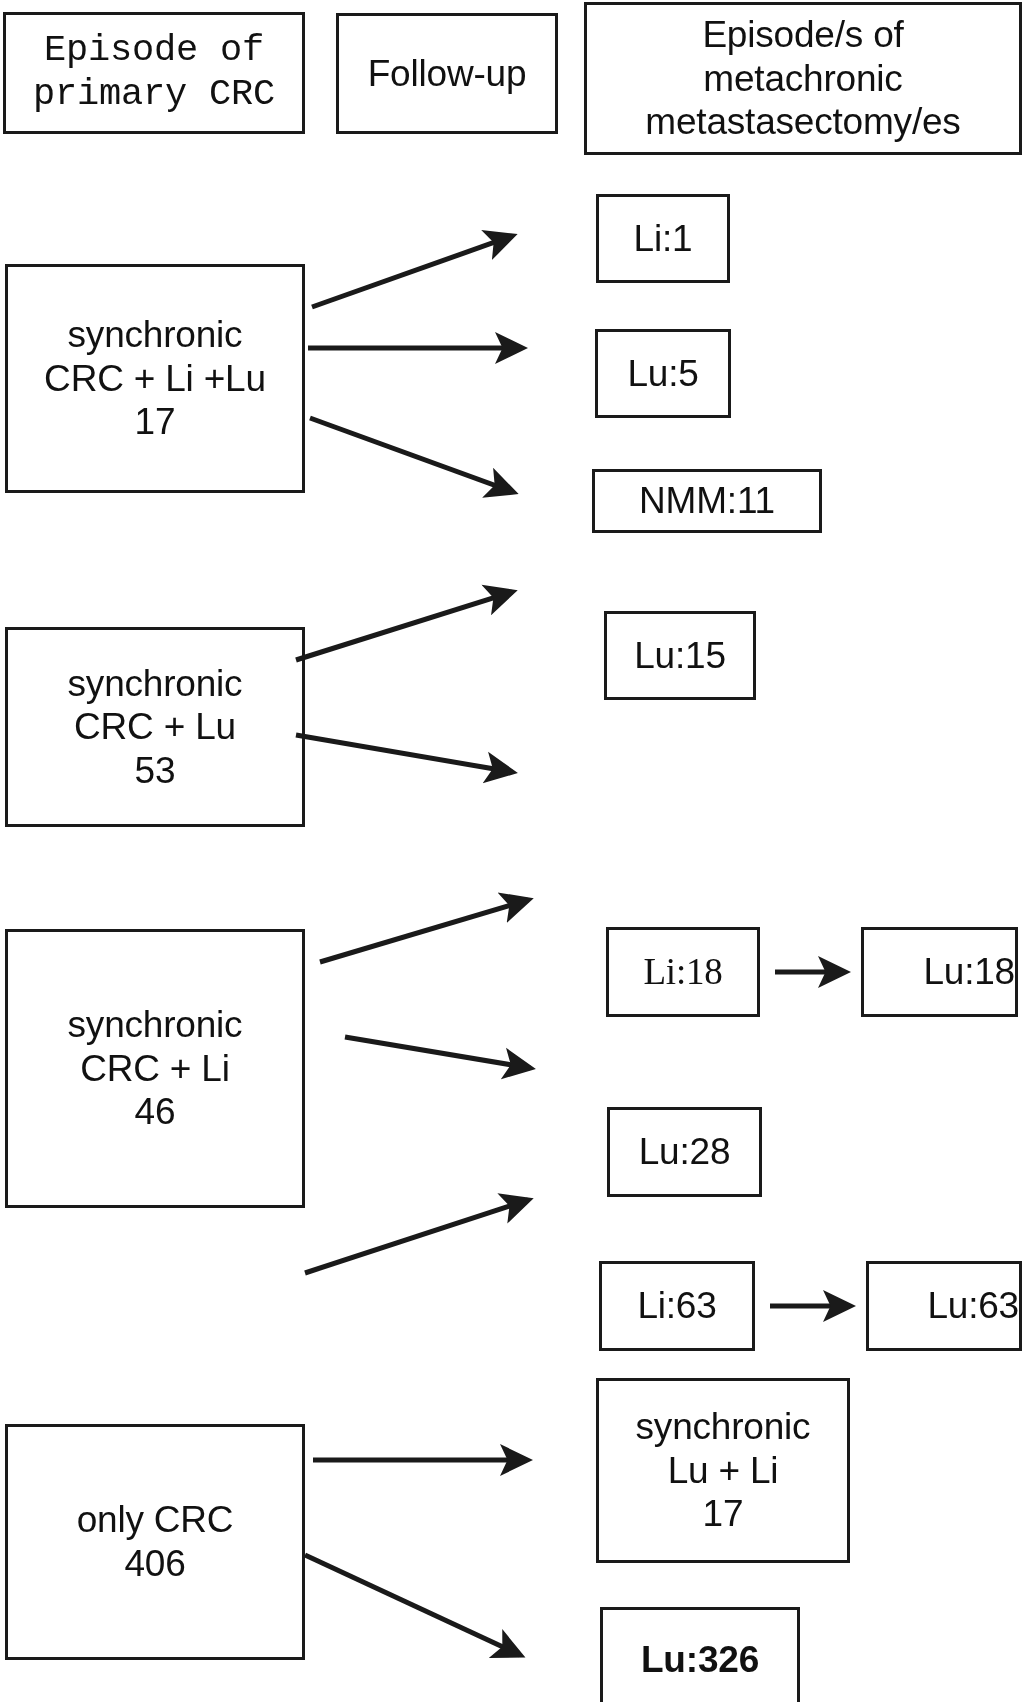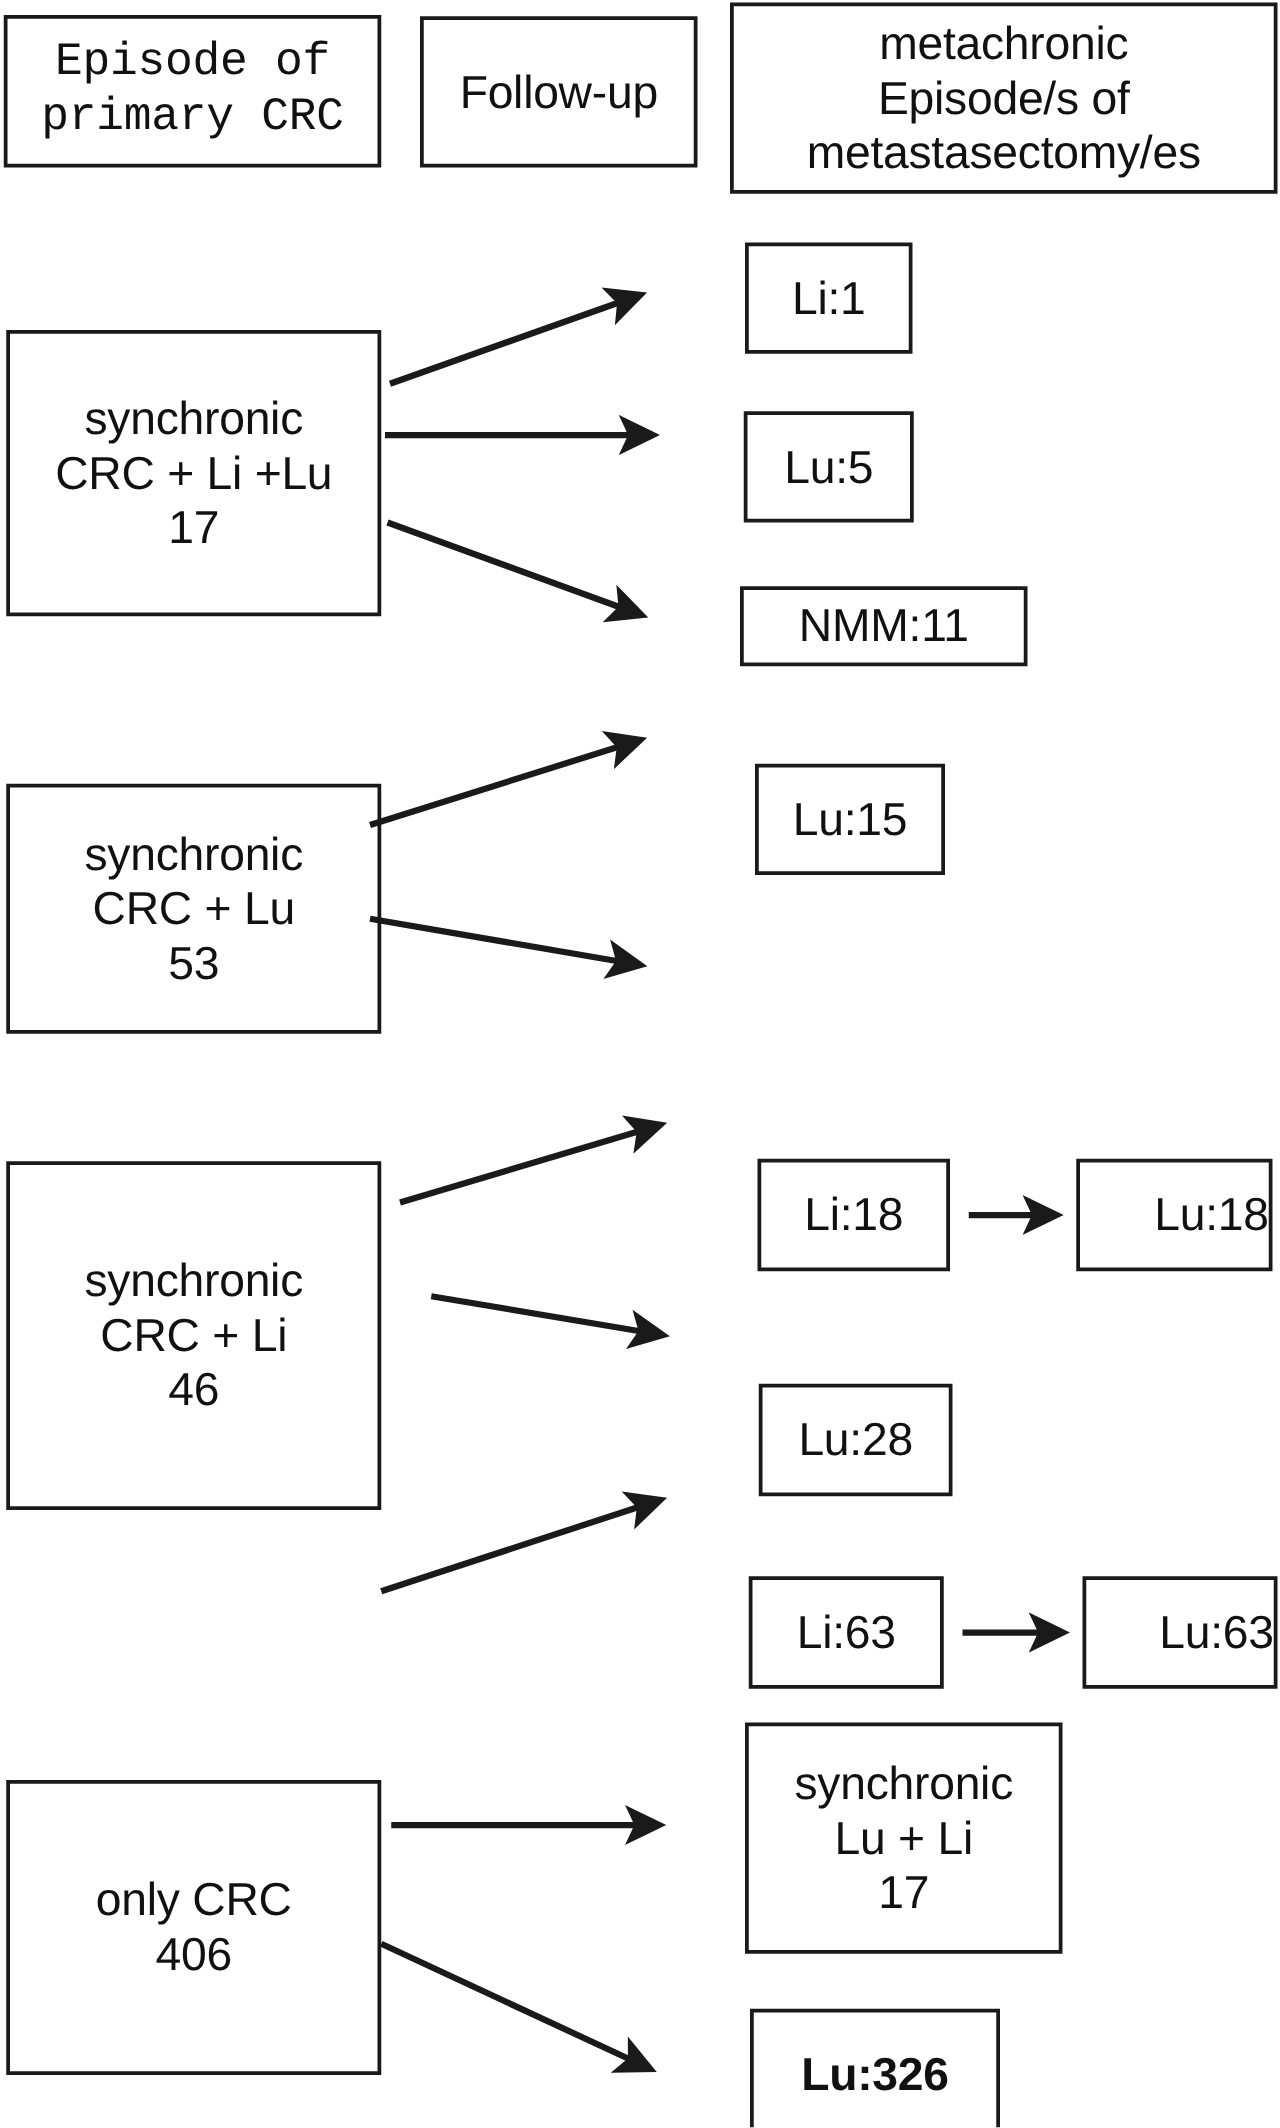--- a/index.html
+++ b/index.html
@@ -49,22 +49,22 @@
   <div class="box hdr" style="left:3px; top:12px; width:302px; height:122px;font-family:Liberation Mono, monospace;">
     <span class="ln">Episode of</span>
     <span class="ln">primary CRC</span>
   </div>
 
   <div class="box hdr" style="left:336px; top:13px; width:222px; height:121px;">
     <span class="ln">Follow-up</span>
   </div>
 
   <div class="box hdr" style="left:584px; top:2px; width:438px; height:153px;">
+    <span class="ln">Episode/s of</span>
     <span class="ln">metachronic</span>
-    <span class="ln">Episode/s of</span>
     <span class="ln">metastasectomy/es</span>
   </div>
 
   <div class="box grp" style="left:5px; top:264px; width:300px; height:229px;">
     <span class="ln">synchronic</span>
     <span class="ln">CRC + Li +Lu</span>
     <span class="ln">17</span>
   </div>
 
   <div class="box leaf" style="left:596px; top:194px; width:134px; height:89px;">
@@ -89,21 +89,21 @@
     <span class="ln">Lu:15</span>
   </div>
 
 
   <div class="box grp" style="left:5px; top:929px; width:300px; height:279px;">
     <span class="ln">synchronic</span>
     <span class="ln">CRC + Li</span>
     <span class="ln">46</span>
   </div>
 
-  <div class="box leaf" style="left:606px; top:927px; width:154px; height:90px;">
+  <div class="box leaf" style="left:606px; top:927px; width:154px; height:90px;font-family:Liberation Serif, serif;">
     <span class="ln">Li:18</span>
   </div>
 
   <div class="box leaf" style="left:861px; top:927px; width:157px; height:90px;align-items:flex-end;">
     <span class="ln">Lu:18</span>
   </div>
 
   <div class="box leaf" style="left:607px; top:1107px; width:155px; height:90px;">
     <span class="ln">Lu:28</span>
   </div>

